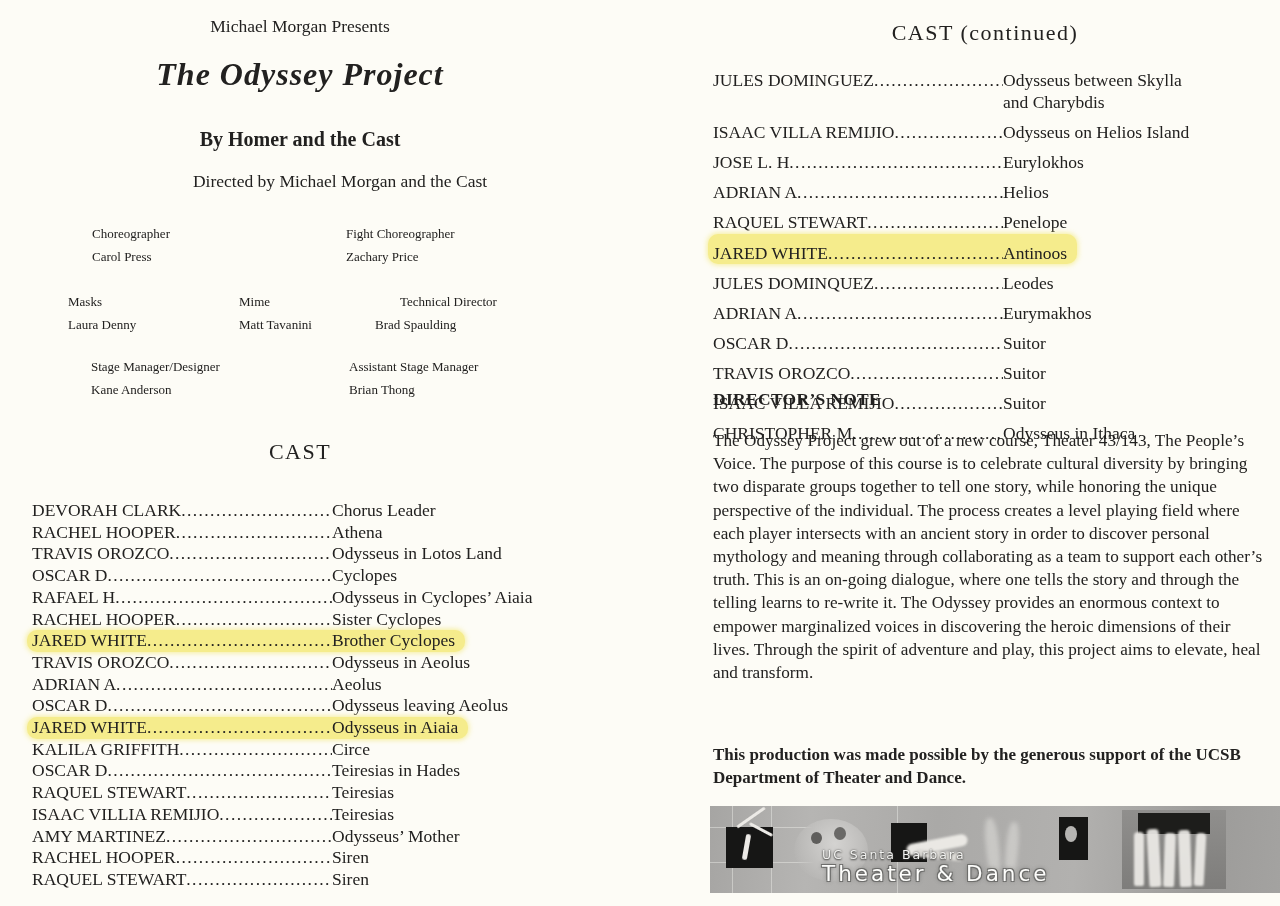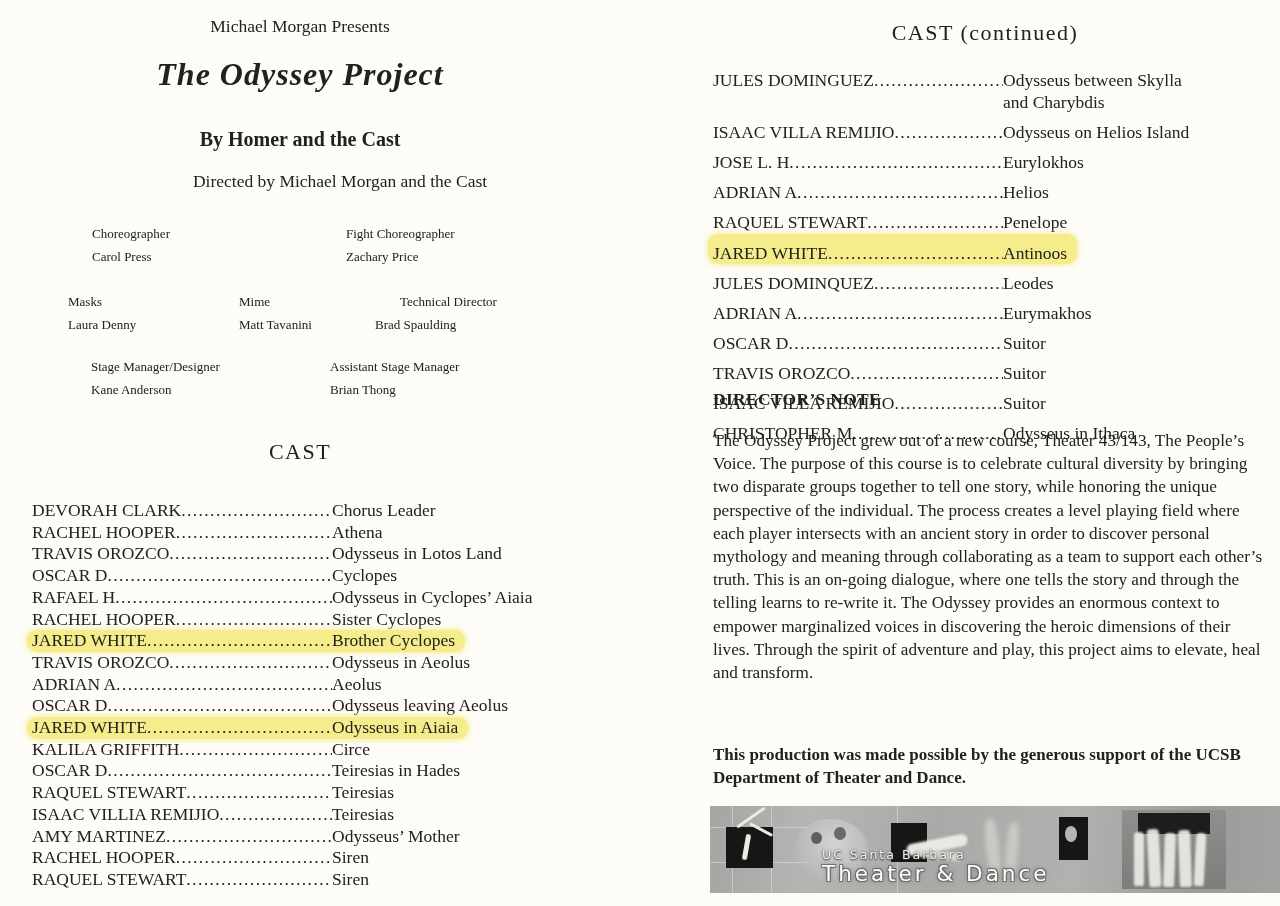--- a/index.html
+++ b/index.html
@@ -127,21 +127,21 @@
       <div class="crew-role indent">Technical Director</div>
       <div class="crew-name">Brad Spaulding</div>
     </div>
   </div>
 
   <div class="abs crew-group" style="top:348px">
     <div class="crew-col" style="left:91px">
       <div class="crew-role">Stage Manager/Designer</div>
       <div class="crew-name">Kane Anderson</div>
     </div>
-    <div class="crew-col" style="left:330px">
+    <div class="crew-col" style="left:349px">
       <div class="crew-role">Assistant Stage Manager</div>
       <div class="crew-name">Brian Thong</div>
     </div>
   </div>
 
   <div id="left-cast-heading" class="abs centered cast-heading">CAST</div>
   <div id="left-cast-list" class="abs cast-list">
       <div class="cast-row">
         <span class="cast-left">
           <span class="cast-name">DEVORAH CLARK </span>

